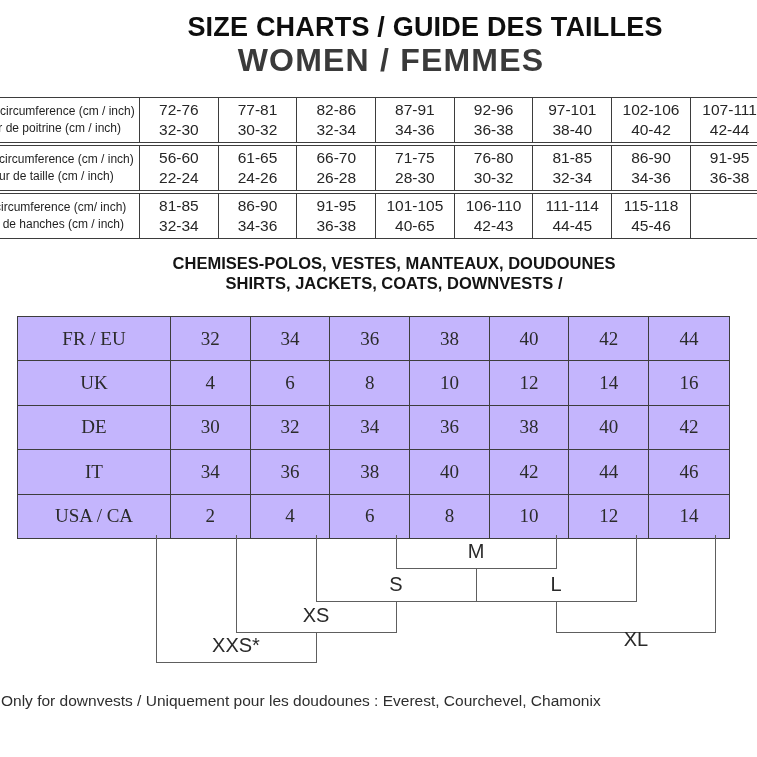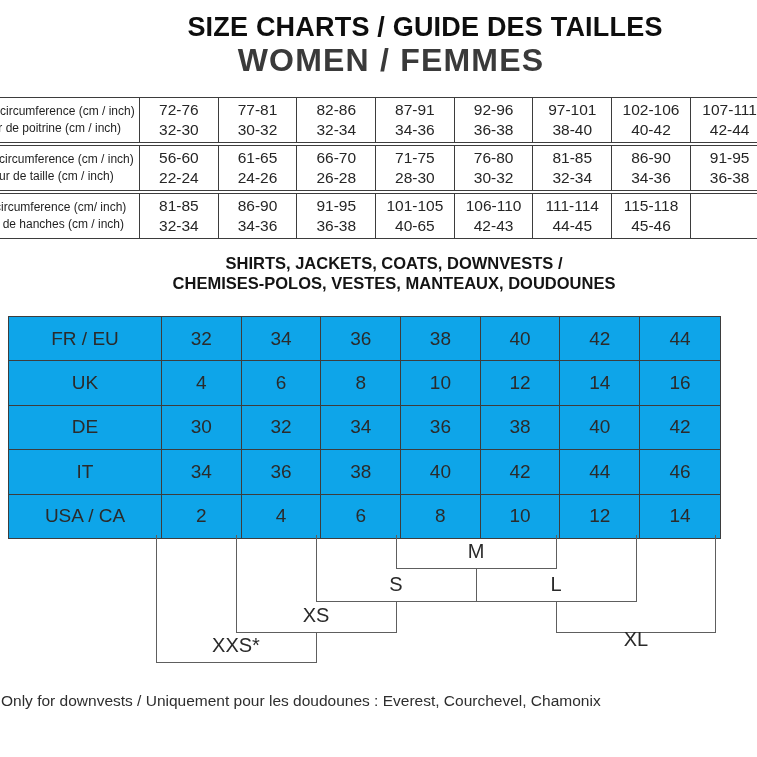--- a/index.html
+++ b/index.html
@@ -39,22 +39,22 @@
     display:flex; align-items:center; justify-content:center;
     text-align:center; white-space:pre-line;
     font-size:15.5px; line-height:20px; color:#262626;
   }
   .m-label {
     flex:0 0 179px; font-size:12px; line-height:17px; color:#1f1f1f;
   }
 
   
   .s-table {
-    position:absolute; left:8px; top:316px;
-    border:1px solid #3d3d3d; background:#0ea5e9;
+    position:absolute; left:17px; top:316px;
+    border:1px solid #3d3d3d; background:#c4b5fd;font-family:Liberation Serif, serif;
   }
   .s-row { display:flex; height:43.4px; border-bottom:1px solid #3d3d3d; box-sizing:content-box; }
   .s-row:last-child { border-bottom:none; }
   .s-cell {
     box-sizing:border-box; flex:0 0 79.7px;
     border-right:1px solid #3d3d3d;
     display:flex; align-items:center; justify-content:center;
     font-size:19px; color:#2b2b2b;
   }
   .s-cell:last-child { border-right:none; }
@@ -138,22 +138,22 @@
       <div class="m-cell">106-110
 42-43</div>
       <div class="m-cell">111-114
 44-45</div>
       <div class="m-cell">115-118
 45-46</div>
     </div>
   </div>
 
   <div class="section-heading">
+    <div>CHEMISES-POLOS, VESTES, MANTEAUX, DOUDOUNES</div>
     <div>SHIRTS, JACKETS, COATS, DOWNVESTS /</div>
-    <div>CHEMISES-POLOS, VESTES, MANTEAUX, DOUDOUNES</div>
   </div>
 
   <div class="s-table">
     <div class="s-row">
       <div class="s-cell s-label">FR / EU</div>
       <div class="s-cell">32</div>
       <div class="s-cell">34</div>
       <div class="s-cell">36</div>
       <div class="s-cell">38</div>
       <div class="s-cell">40</div>

